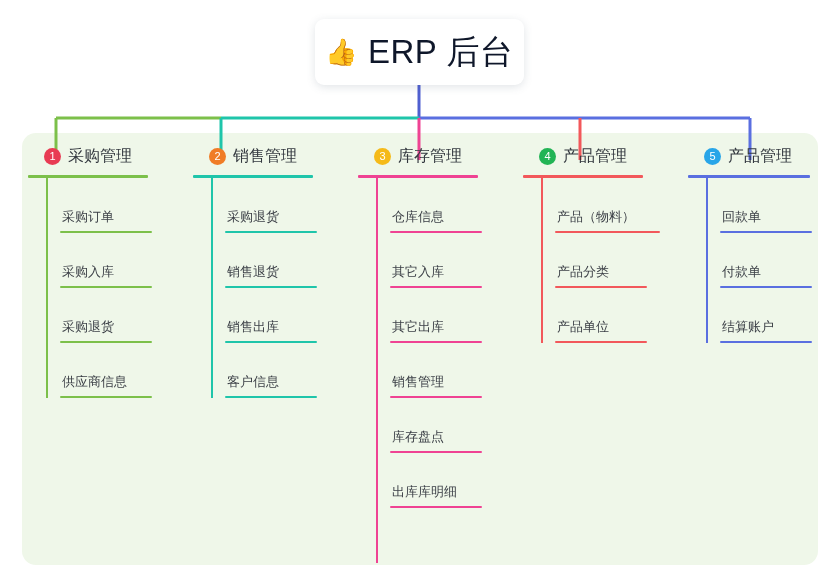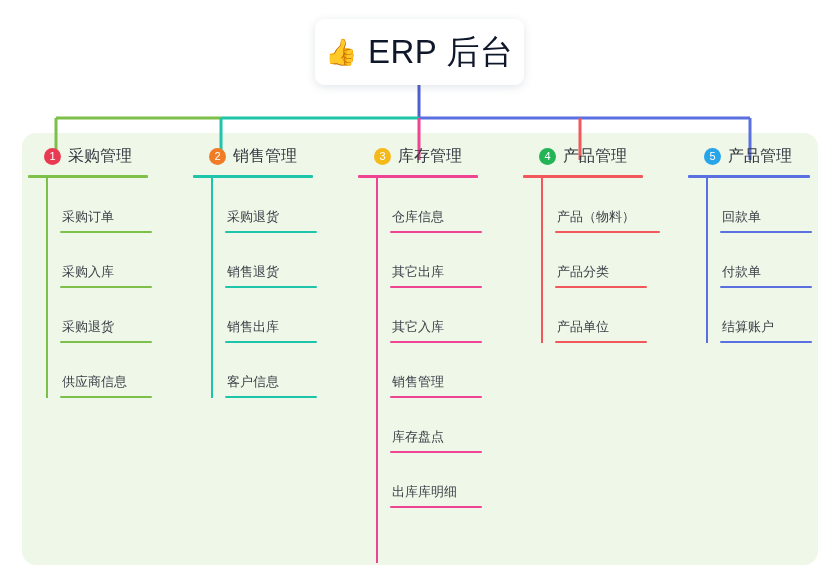--- a/index.html
+++ b/index.html
@@ -225,25 +225,25 @@
           <span class="head-label">库存管理</span>
         </div>
         <div class="head-rule" style="background: rgb(239, 67, 147); width: 120px; margin-left: 0px;"></div>
         <div class="leaves">
           <div class="spine" style="background: rgb(239, 67, 147); height: 385px;"></div>
           <div class="leaf">
             <div class="leaf-label">仓库信息</div>
             <div class="leaf-rule" style="background: rgb(239, 67, 147); width: 92px;"></div>
           </div>
           <div class="leaf">
+            <div class="leaf-label">其它入库</div>
+            <div class="leaf-rule" style="background: rgb(239, 67, 147); width: 92px;"></div>
+          </div>
+          <div class="leaf">
             <div class="leaf-label">其它出库</div>
-            <div class="leaf-rule" style="background: rgb(239, 67, 147); width: 92px;"></div>
-          </div>
-          <div class="leaf">
-            <div class="leaf-label">其它入库</div>
             <div class="leaf-rule" style="background: rgb(239, 67, 147); width: 92px;"></div>
           </div>
           <div class="leaf">
             <div class="leaf-label">销售管理</div>
             <div class="leaf-rule" style="background: rgb(239, 67, 147); width: 92px;"></div>
           </div>
           <div class="leaf">
             <div class="leaf-label">库存盘点</div>
             <div class="leaf-rule" style="background: rgb(239, 67, 147); width: 92px;"></div>
           </div>

